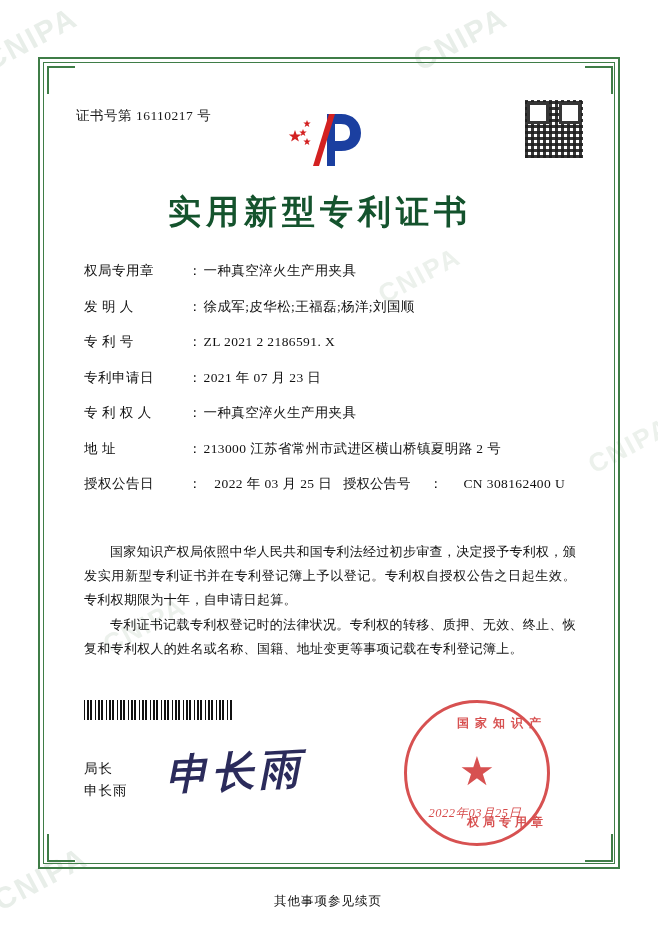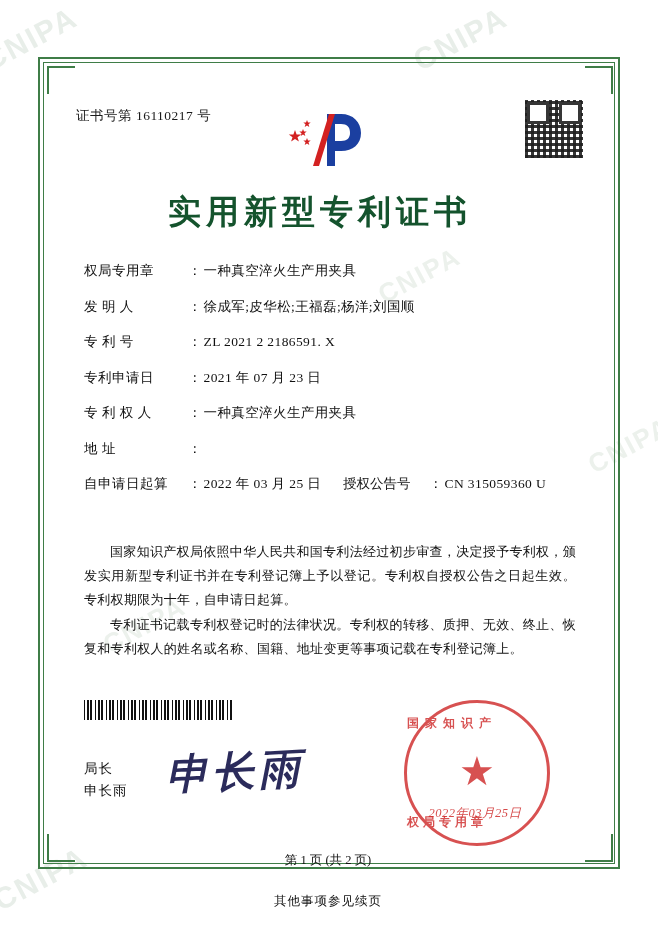--- a/index.html
+++ b/index.html
@@ -124,21 +124,21 @@
     font-size: 13.5px;
     color: #111;
   }
   .label {
     width: 104px;
     flex: none;
     letter-spacing: 0.5px;
   }
   .colon { margin: 0 2px 0 0; }
   .value { letter-spacing: 0.4px; }
-  .row.two .value { width: 250px; }
+  .row.two .value { width: 250px; text-align: center; }
   .row.two .label2 { width: 86px; flex: none; }
 
   
   .para {
     position: absolute;
     left: 84px;
     width: 492px;
     font-size: 13px;
     line-height: 24px;
     color: #111;
@@ -194,21 +194,21 @@
     position: absolute;
     left: 50%; top: 50%;
     transform: translate(-50%, -52%);
     color: #cf2b2b;
     font-size: 40px;
     line-height: 1;
   }
   .seal-text-top, .seal-text-bottom {
     position: absolute;
     left: 0; right: 0;
-    text-align: left;
+    text-align: right;
     color: #cf2b2b;
     font-size: 12px;
     letter-spacing: 6px;
     font-weight: bold;
   }
   .seal-text-top { top: 12px; }
   .seal-text-bottom { bottom: 12px; letter-spacing: 4px; }
   .seal-date {
     position: absolute;
     left: 410px; top: 805px;
@@ -299,28 +299,29 @@
       <span class="value">2021 年 07 月 23 日</span>
     </div>
     <div class="row">
       <span class="label">专 利 权 人</span>
       <span class="colon">：</span>
       <span class="value">一种真空淬火生产用夹具</span>
     </div>
     <div class="row">
       <span class="label">地 址</span>
       <span class="colon">：</span>
+      <span class="value">213000 江苏省常州市武进区横山桥镇夏明路 2 号</span>
     </div>
     <div class="row two">
-      <span class="label">自申请日起算</span>
+      <span class="label">授权公告日</span>
       <span class="colon">：</span>
       <span class="value">2022 年 03 月 25 日</span>
       <span class="label2">授权公告号</span>
       <span class="colon">：</span>
-      <span class="value">CN 315059360 U</span>
+      <span class="value">CN 308162400 U</span>
     </div>
   </div>
 
   <div class="para p1">
     <span class="indent">国家知识产权局依照中华人民共和国专利法经过初步审查，决定授予专利权，颁发实用新型专利证书并在专利登记簿上予以登记。专利权自授权公告之日起生效。专利权期限为十年，自申请日起算。</span>
   </div>
   <div class="para p2">
     <span class="indent">专利证书记载专利权登记时的法律状况。专利权的转移、质押、无效、终止、恢复和专利权人的姓名或名称、国籍、地址变更等事项记载在专利登记簿上。</span>
   </div>
 
@@ -332,15 +333,14 @@
   </div>
   <div class="sig-script">申长雨</div>
 
   <div class="seal">
     <div class="seal-text-top">国家知识产</div>
     <div class="seal-inner-star">★</div>
     <div class="seal-text-bottom">权局专用章</div>
   </div>
   <div class="seal-date">2022年03月25日</div>
 
-  <div class="page-no">第 1 页 (共 2 页)</div>
   <div class="footnote">其他事项参见续页</div>
 </div>
 
 </body></html>

